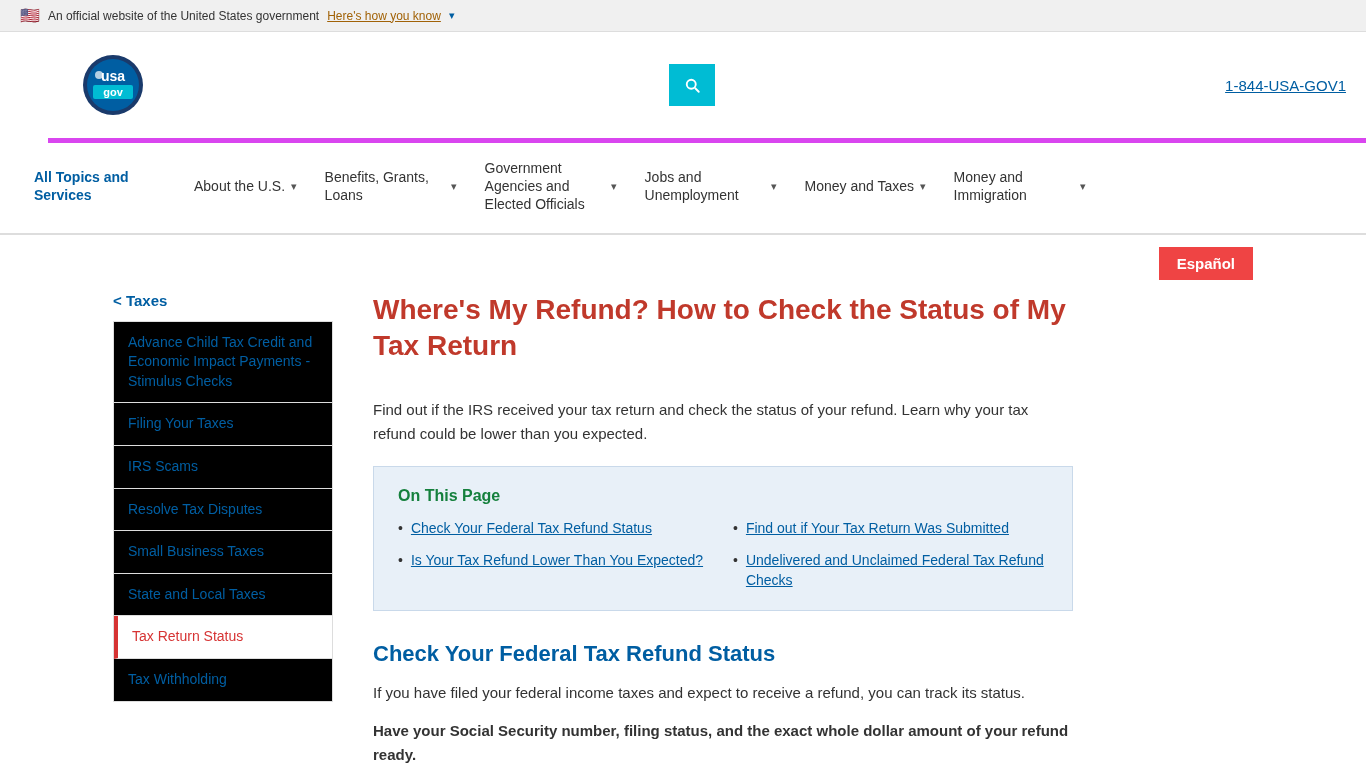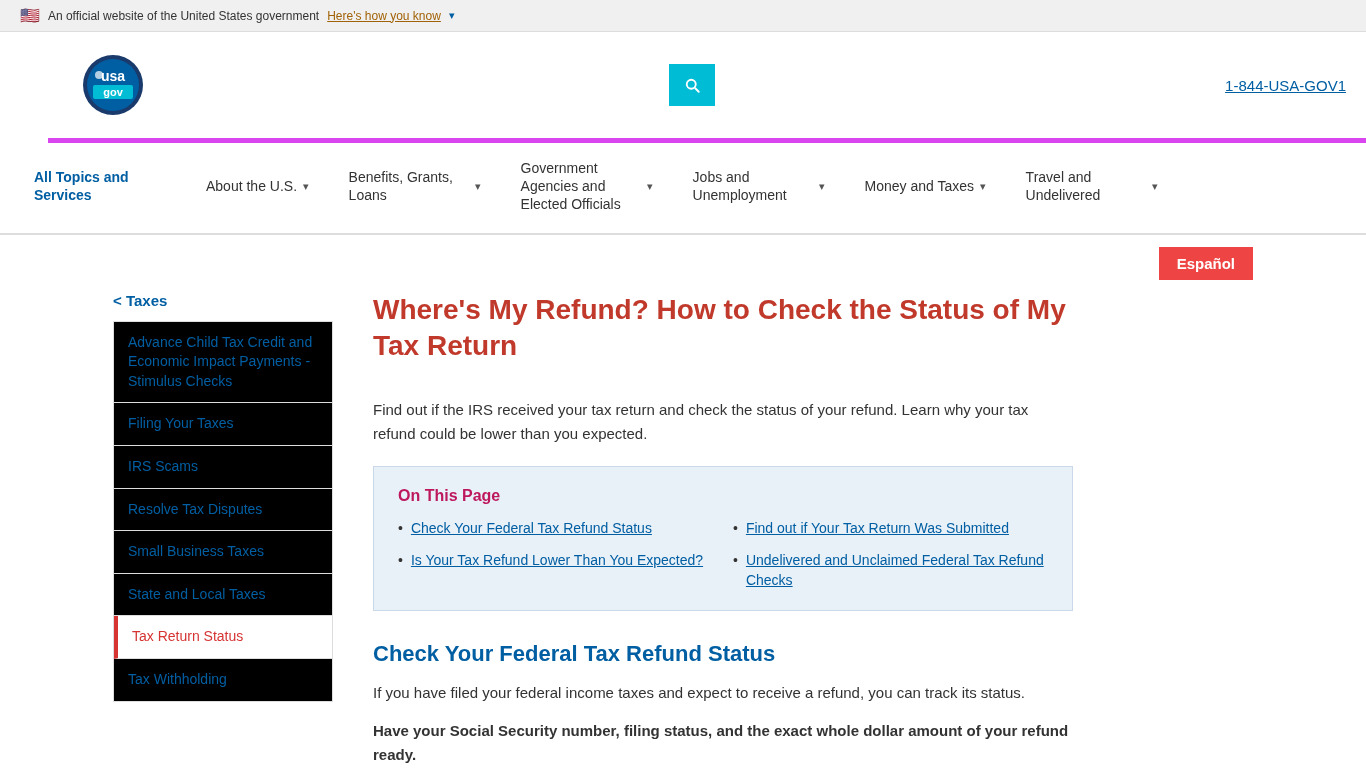--- a/index.html
+++ b/index.html
@@ -76,21 +76,21 @@
       white-space: nowrap;
     }
 
     
     .nav {
       background: #fff;
       border-bottom: 2px solid #ddd;
       padding: 0 20px;
       display: flex;
       align-items: stretch;
-      gap: 12px;
+      gap: 0;
     }
     .nav-item {
       display: flex;
       align-items: center;
       padding: 16px 14px;
       cursor: pointer;
       font-size: 14px;
       color: #333;
       text-decoration: none;
       white-space: normal;
@@ -190,21 +190,21 @@
     .on-this-page-box {
       background: #e8f0f8;
       border: 1px solid #c9d9ea;
       padding: 20px 24px;
       margin-bottom: 30px;
     }
     .on-this-page-title {
       font-size: 16px;
       font-weight: bold;
       margin-bottom: 14px;
-      color: #be185d;
+      color: #15803d;
     }
     .on-this-page-grid {
       display: grid;
       grid-template-columns: 1fr 1fr;
       gap: 12px 20px;
     }
     .on-this-page-item {
       display: flex;
       align-items: flex-start;
       gap: 8px;
@@ -291,21 +291,21 @@
   </a>
   <a class="nav-item" href="#">
     <span>Jobs and Unemployment</span>
     <span class="caret">▾</span>
   </a>
   <a class="nav-item" href="#">
     <span>Money and Taxes</span>
     <span class="caret">▾</span>
   </a>
   <a class="nav-item" href="#">
-    <span>Travel and Undelivered</span>
+    <span>Money and Immigration</span>
     <span class="caret">▾</span>
   </a>
 </nav>
 
 <div class="content-wrapper">
   <div class="espanol-bar">
     <button class="espanol-btn">Español</button>
   </div>
 
   <div class="main-layout">

